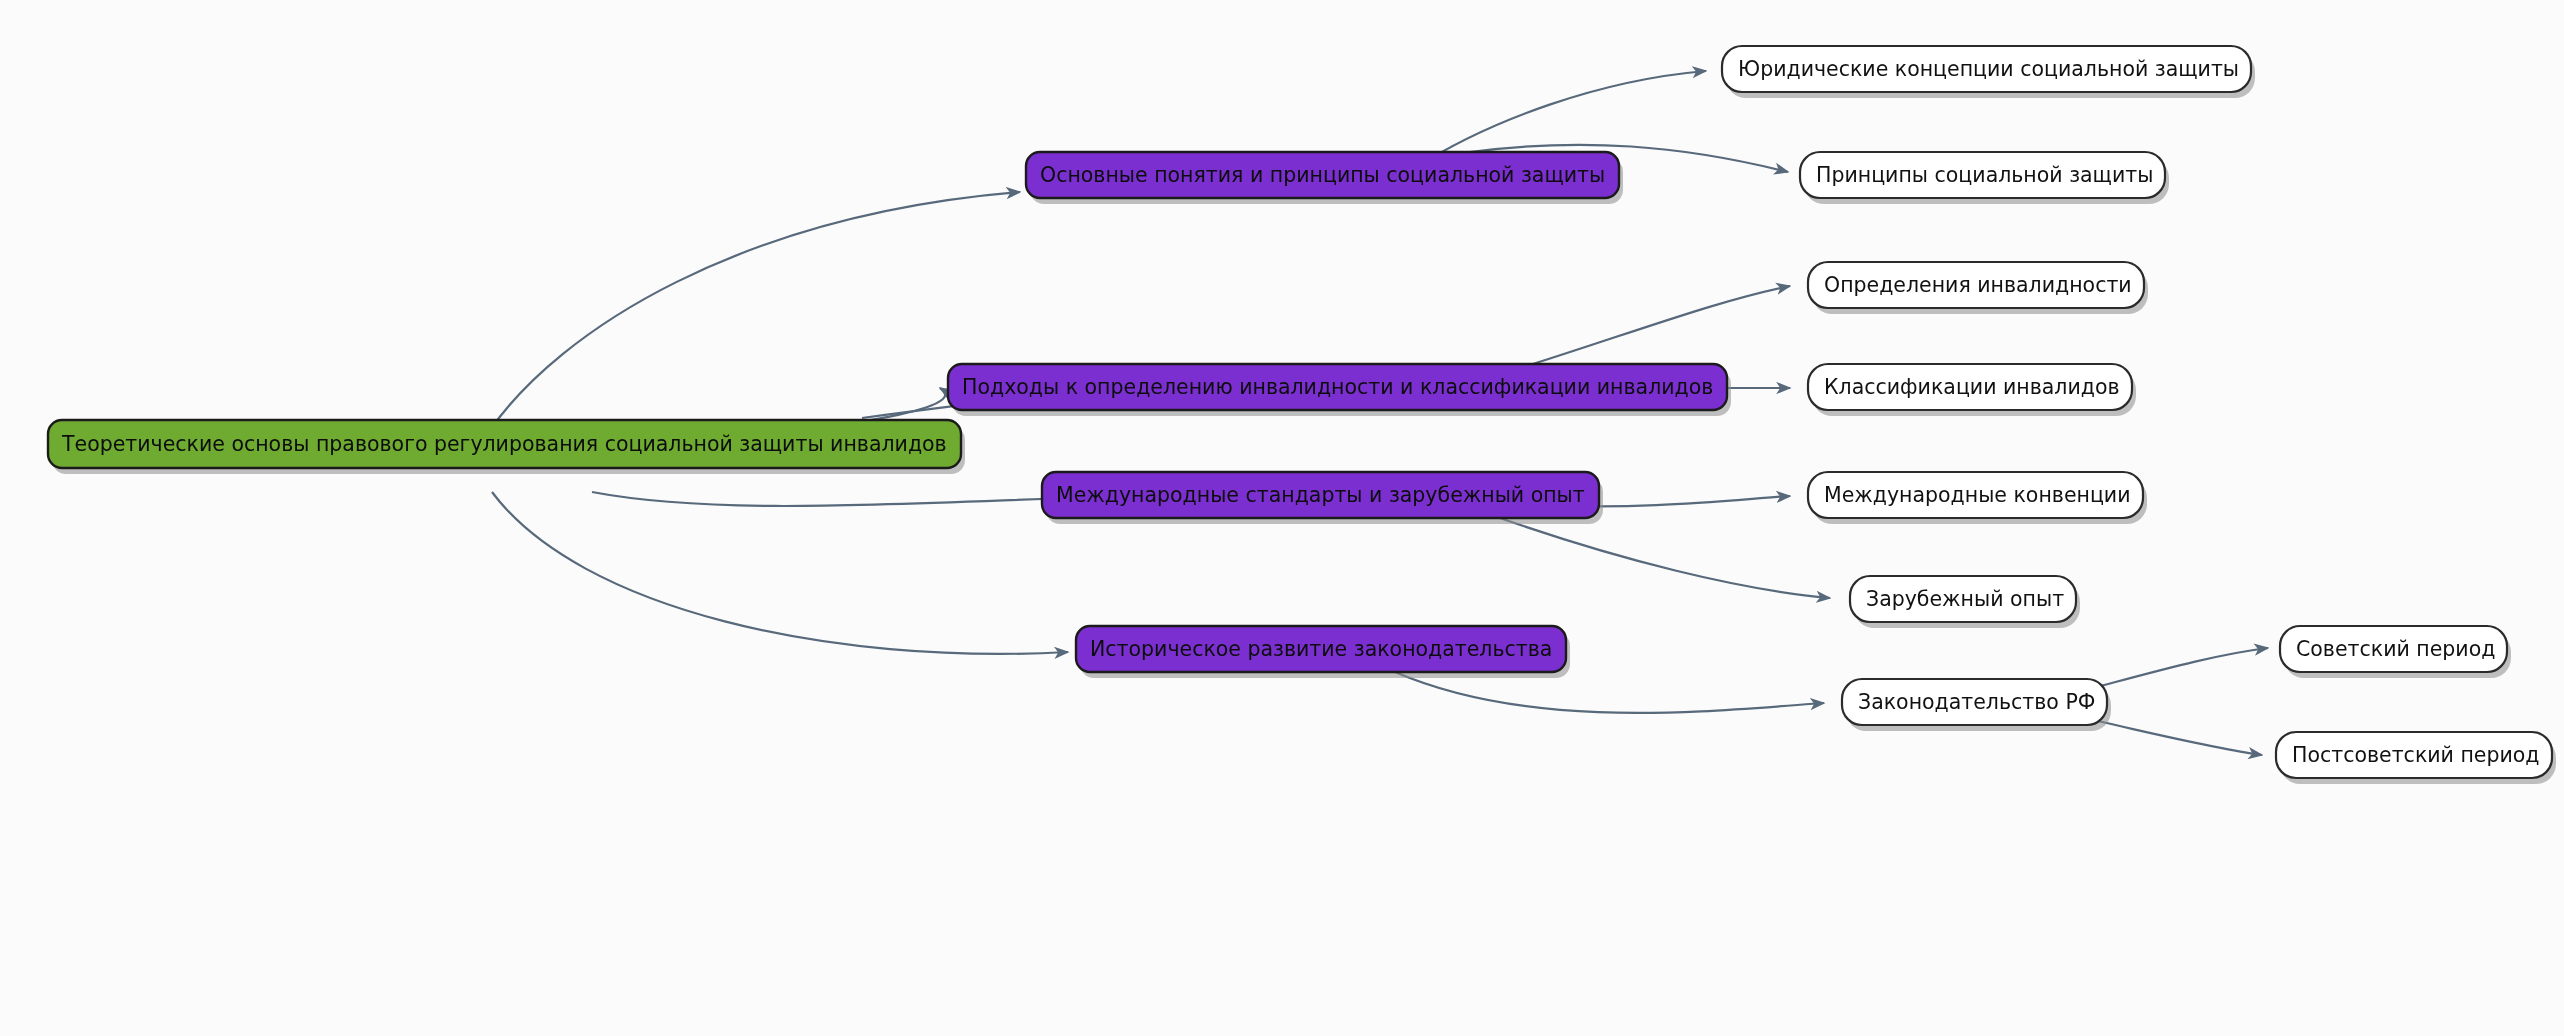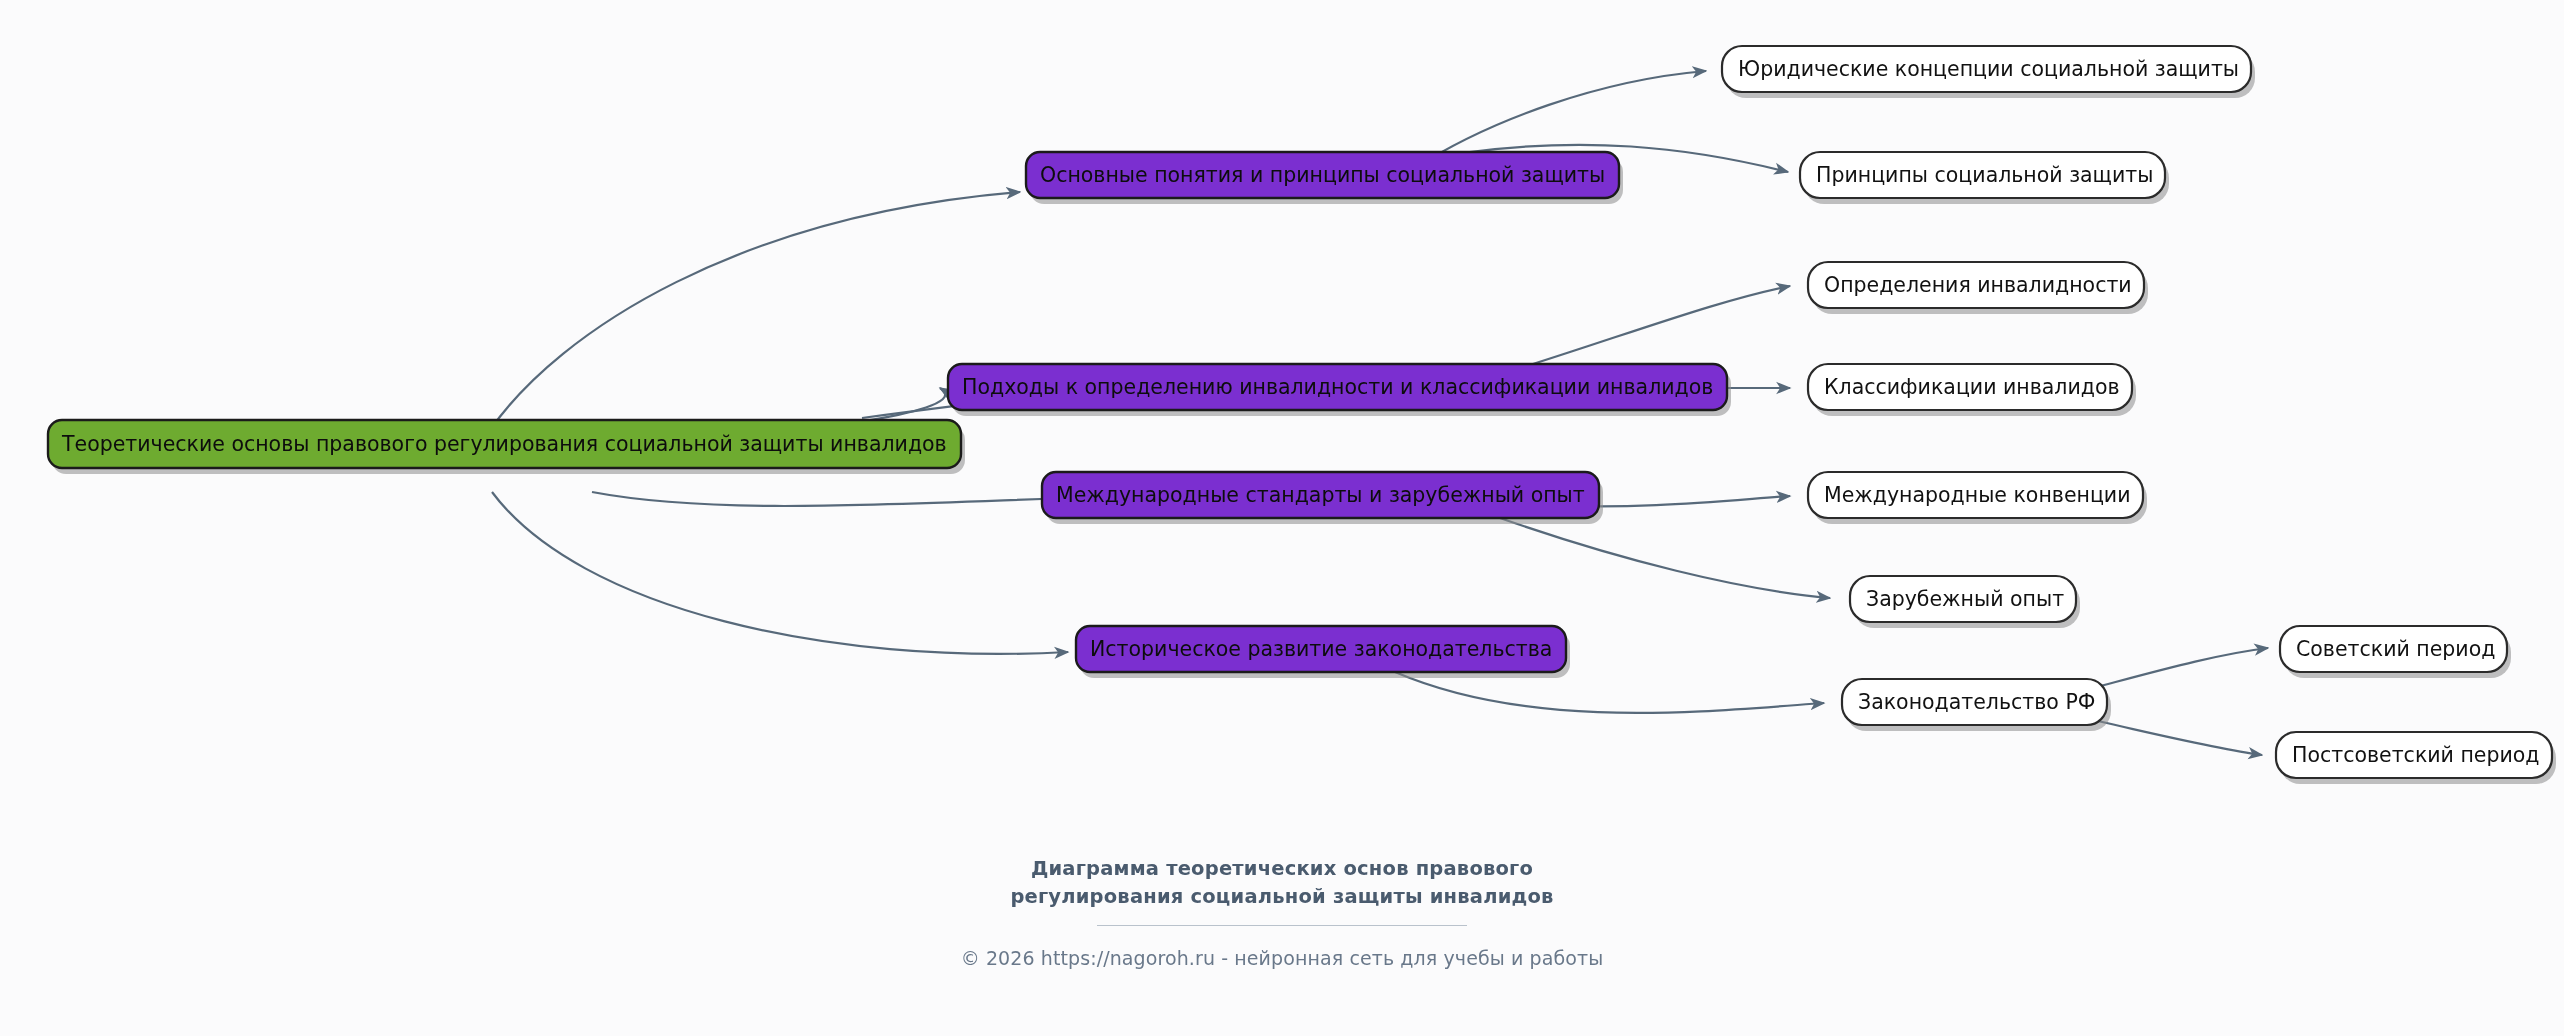--- a/index.html
+++ b/index.html
@@ -212,22 +212,14 @@
 
       <g>
         <rect class="node-shadow" x="2280" y="738" width="276" height="46" rx="20" ry="20"></rect>
         <rect class="node-box-leaf" x="2276" y="732" width="276" height="46" rx="20" ry="20"></rect>
         <text class="node-label node-label-leaf" x="2292" y="756">Постсоветский период</text>
       </g>
 
     </g>
   </svg>
 
-  <div class="caption-wrap">
-    <div class="caption-title">
-      <div>Диаграмма теоретических основ правового</div>
-      <div>регулирования социальной защиты инвалидов</div>
-    </div>
-    <div class="caption-rule"></div>
-    <div class="caption-credit">© 2026 https://nagoroh.ru - нейронная сеть для учебы и работы</div>
-  </div>
 
 </div>
 
 </body></html>

